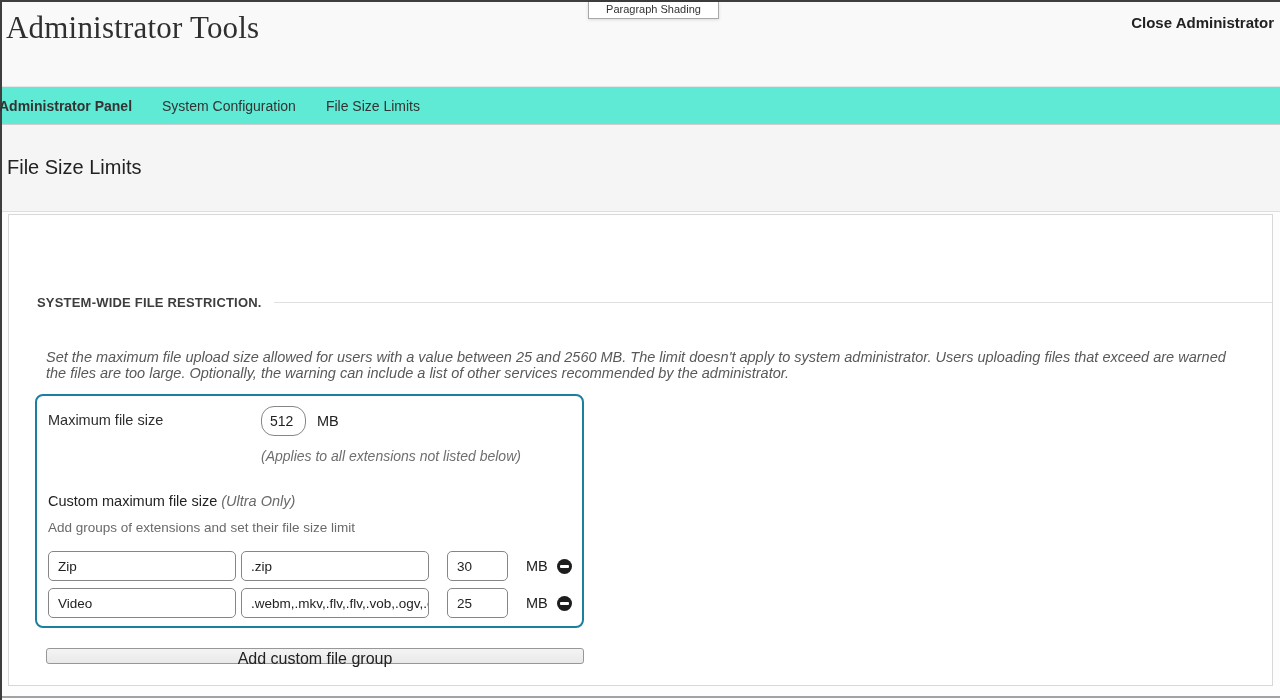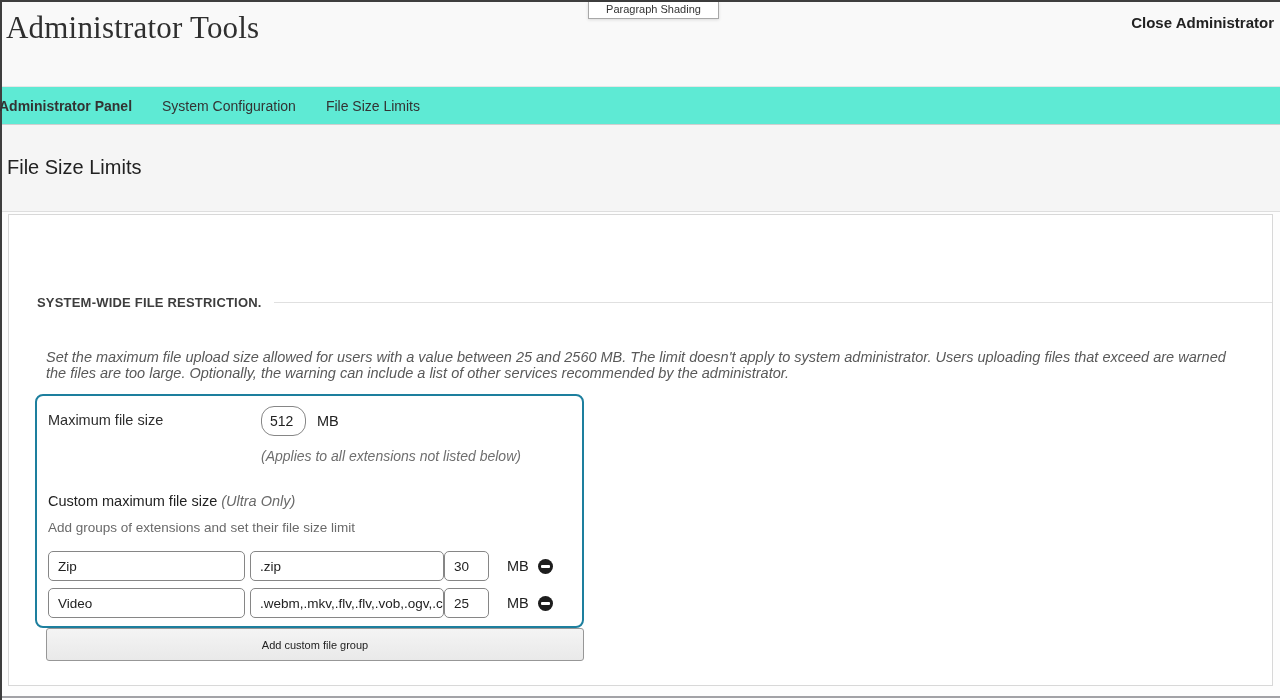--- a/index.html
+++ b/index.html
@@ -170,22 +170,22 @@
     height: 30px;
     border: 1px solid #868686;
     border-radius: 5px;
     font-family: "Liberation Sans", sans-serif;
     font-size: 13.5px;
     color: #222;
     padding-left: 9px;
     background: #fff;
   }
   .name-input { width: 197px; margin-right: 5px; }
-  .exts-input { width: 194px; }
-  .size-input { width: 45px; margin-right: 18px; }
+  .exts-input { width: 194px; margin-right: 18px; }
+  .size-input { width: 61px; margin-right: 18px; }
   .row-unit {
     font-size: 14.5px;
     color: #222;
     margin-right: 9px;
   }
   .minus-icon {
     width: 15px; height: 15px;
     background: #1d1d1d;
     border-radius: 50%;
     position: relative;
@@ -196,27 +196,27 @@
     content: "";
     position: absolute;
     left: 3px; right: 3px; top: 6.5px;
     height: 2.5px;
     background: #fff;
     border-radius: 1px;
   }
   
   .add-btn {
     display: block;
-    margin: 0 0 0 37px;
-    width: 538px; height: 33px;
+    margin: 20px 0 0 37px;
+    width: 538px; height: 16px;
     background: linear-gradient(#f4f4f4, #e9e9e9);
     border: 1px solid #979797;
     border-radius: 3px;
     font-family: "Liberation Sans", sans-serif;
-    font-size: 11px;
+    font-size: 16px;
     color: #222;
     cursor: pointer;
     line-height: 20px;
   }
   
   .bottom-strip {
     position: absolute;
     left: 0; right: 0; bottom: 2px;
     height: 2px;
     background: #a2a2a6;

